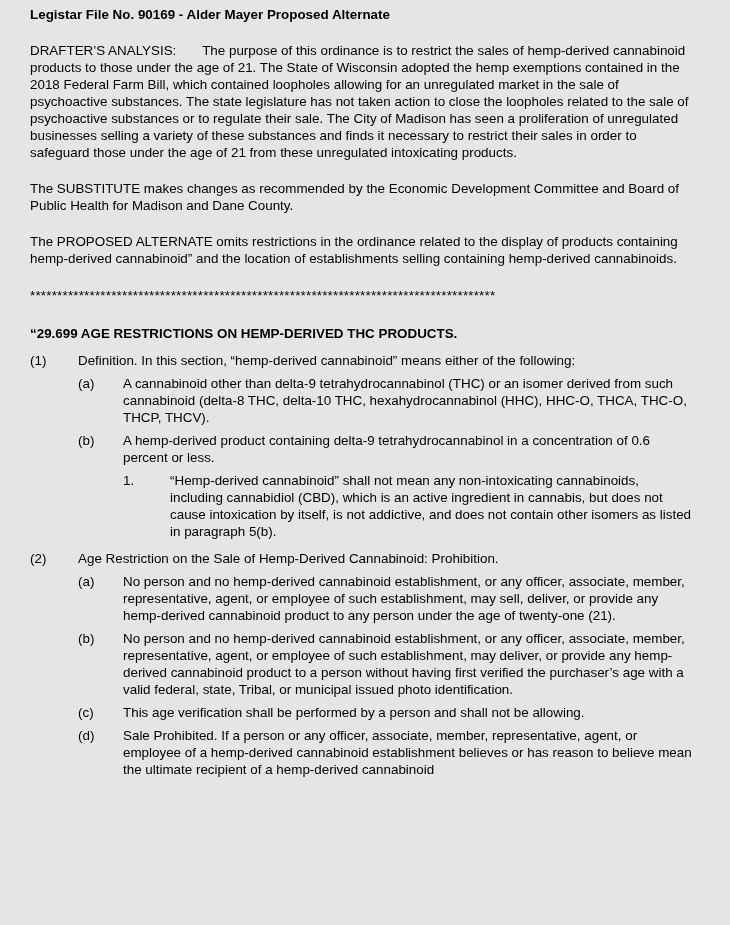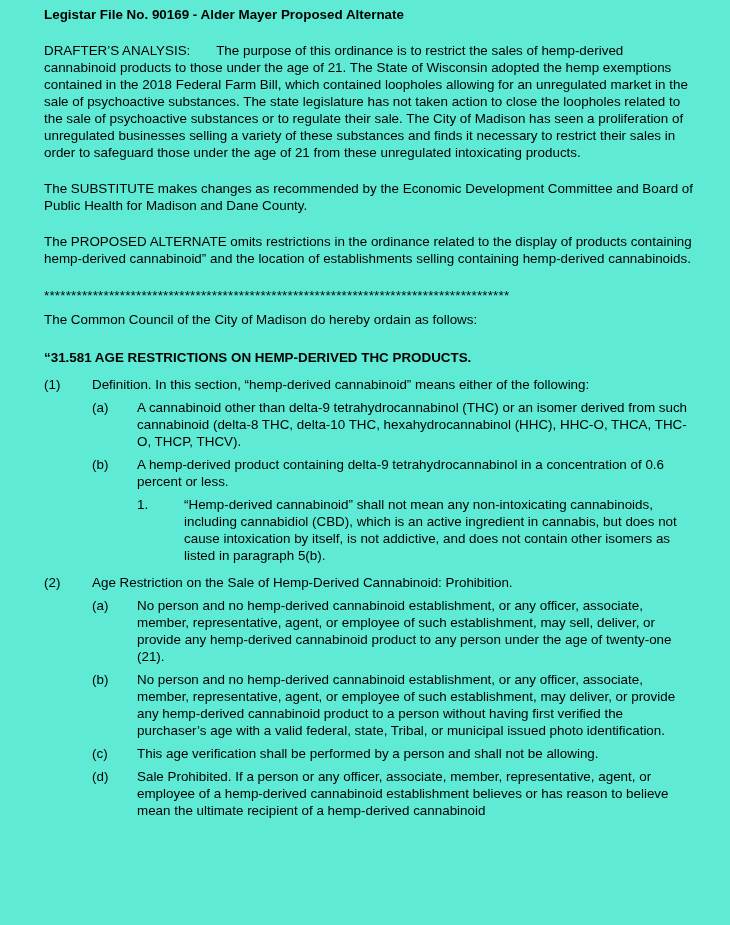--- a/index.html
+++ b/index.html
@@ -6,23 +6,23 @@
   html, body {
     margin: 0;
     padding: 0;
     background: #ffffff;
   }
   .page {
     position: relative;
     width: 730px;
     height: 925px;
     box-sizing: border-box;
-    padding: 6px 35px 0 44px;
+    padding: 6px 35px 0 30px;
     overflow: hidden;
-    background: #5eead4;
+    background: #e5e5e5;
     color: #000000;
     font-family: "Liberation Sans", "DejaVu Sans", sans-serif;
     font-size: 13.4px;
     line-height: 17px;
   }
   .title {
     margin: 0;
     font-weight: bold;
     white-space: pre-wrap;
   }
@@ -71,24 +71,23 @@
   <p class="title">Legistar File No. 90169 - Alder Mayer Proposed Alternate</p>
 
   <p class="para">DRAFTER’S ANALYSIS:       The purpose of this ordinance is to restrict the sales of hemp-derived cannabinoid products to those under the age of 21. The State of Wisconsin adopted the hemp exemptions contained in the 2018 Federal Farm Bill, which contained loopholes allowing for an unregulated market in the sale of psychoactive substances. The state legislature has not taken action to close the loopholes related to the sale of psychoactive substances or to regulate their sale. The City of Madison has seen a proliferation of unregulated businesses selling a variety of these substances and finds it necessary to restrict their sales in order to safeguard those under the age of 21 from these unregulated intoxicating products.</p>
 
   <p class="para">The SUBSTITUTE makes changes as recommended by the Economic Development Committee and Board of Public Health for Madison and Dane County.</p>
 
   <p class="para">The PROPOSED ALTERNATE omits restrictions in the ordinance related to the display of products containing hemp-derived cannabinoid” and the location of establishments selling containing hemp-derived cannabinoids.</p>
 
   <p class="para divider">**************************************************************************************</p>
 
-  <p class="para ordain">The Common Council of the City of Madison do hereby ordain as follows:</p>
 
 
-  <p class="para heading">“31.581 AGE RESTRICTIONS ON HEMP-DERIVED THC PRODUCTS.</p>
+  <p class="para heading">“29.699 AGE RESTRICTIONS ON HEMP-DERIVED THC PRODUCTS.</p>
 
   <div class="li l1">
     <span class="lbl">(1)</span>
     <span class="txt"><span class="u">Definition</span><span>. In this section, “hemp-derived cannabinoid” means either of the following:</span></span>
   </div>
 
   <div class="li l2">
     <span class="lbl">(a)</span>
     <span class="txt">A cannabinoid other than delta-9 tetrahydrocannabinol (THC) or an isomer derived from such cannabinoid (delta-8 THC, delta-10 THC, hexahydrocannabinol (HHC), HHC-O, THCA, THC-O, THCP, THCV).</span>
   </div>

